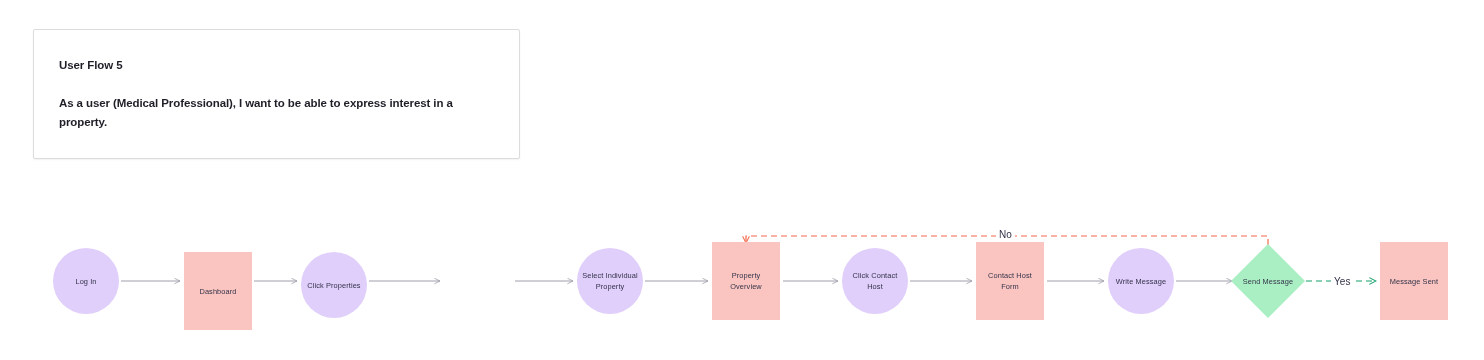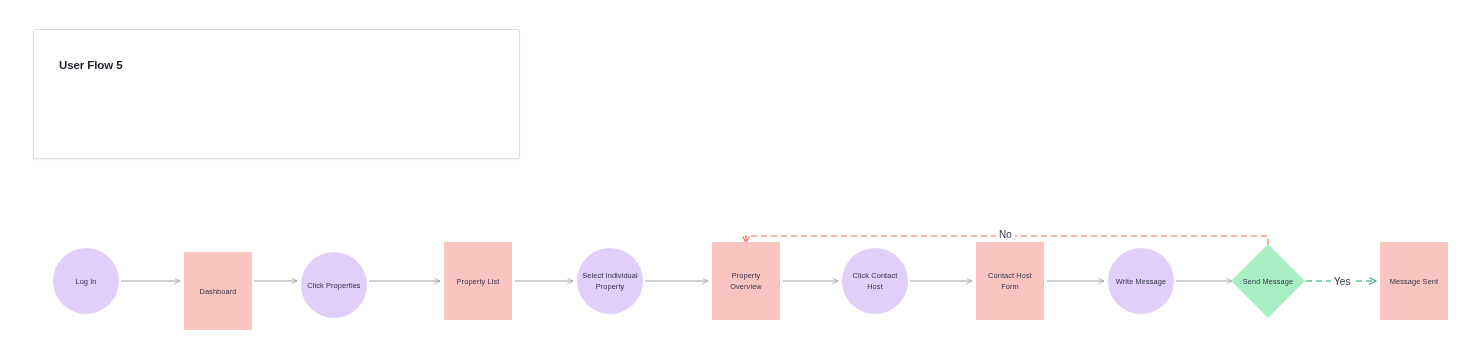--- a/index.html
+++ b/index.html
@@ -107,20 +107,21 @@
     letter-spacing: 0.1px;
   }
 </style>
 </head>
 <body>
 
 <div id="canvas">
 
   <div id="note-card">
     <div id="note-title">User Flow 5</div>
+    <div id="note-body">As a user (Medical Professional), I want to be able to express interest in a property.</div>
   </div>
 
   <svg id="edges" viewBox="0 0 1484 360" xmlns="http://www.w3.org/2000/svg">
     <defs>
       <marker id="arrow-gray" viewBox="0 0 10 10" refX="9" refY="5" markerWidth="7" markerHeight="7" orient="auto-start-reverse">
         <path d="M 1 1 L 9 5 L 1 9" fill="none" stroke="#9e9eaa" stroke-width="1.1"></path>
       </marker>
       <marker id="arrow-green" viewBox="0 0 10 10" refX="9" refY="5" markerWidth="7" markerHeight="7" orient="auto-start-reverse">
         <path d="M 1 1 L 9 5 L 1 9" fill="none" stroke="#14a06a" stroke-width="1.2"></path>
       </marker>
@@ -152,23 +153,20 @@
   </div>
 
   <div class="node rect" style="left:184px; top:252px;">
     <span class="node-label">Dashboard</span>
   </div>
 
   <div class="node circle" style="left:301px; top:252px;">
     <span class="node-label">Click Properties</span>
   </div>
 
-  <div class="node rect" style="left:444px; top:242px;">
-    <span class="node-label">Property List</span>
-  </div>
 
   <div class="node circle" style="left:577px; top:248px;">
     <span class="node-label">Select Individual Property</span>
   </div>
 
   <div class="node rect" style="left:712px; top:242px;">
     <span class="node-label">Property Overview</span>
   </div>
 
   <div class="node circle" style="left:842px; top:248px;">

